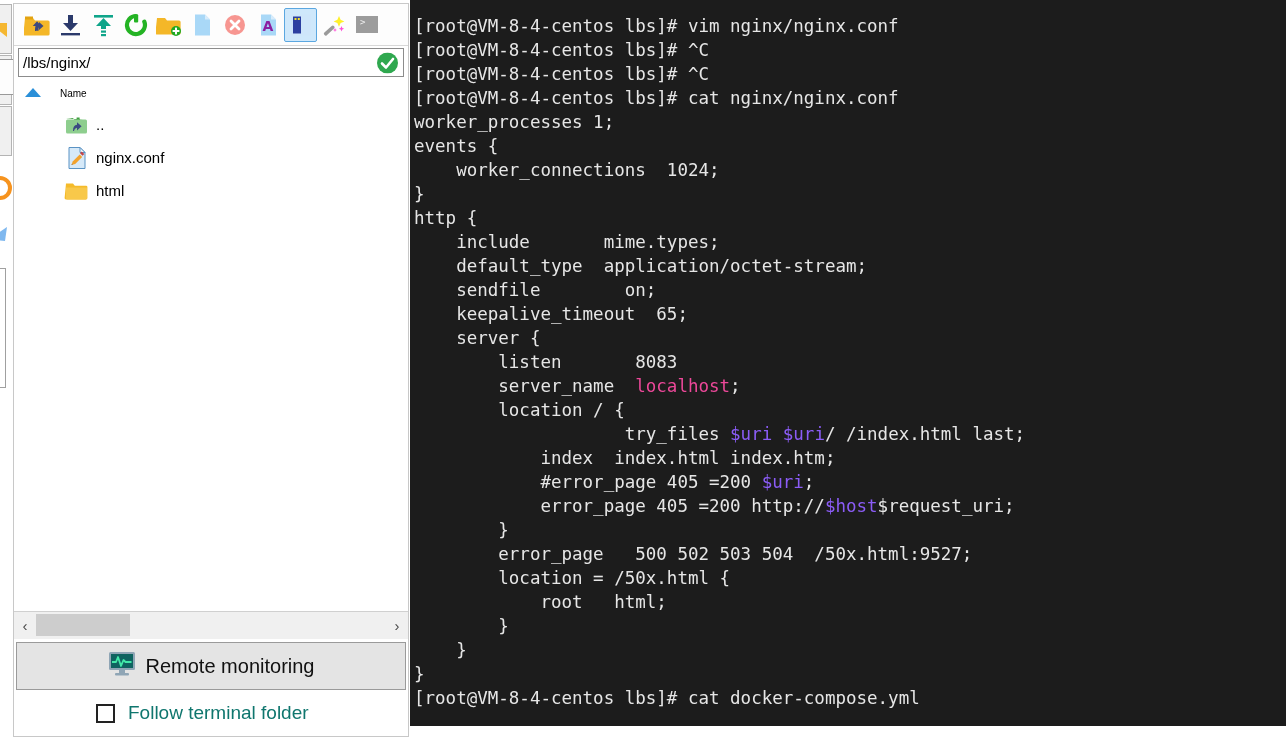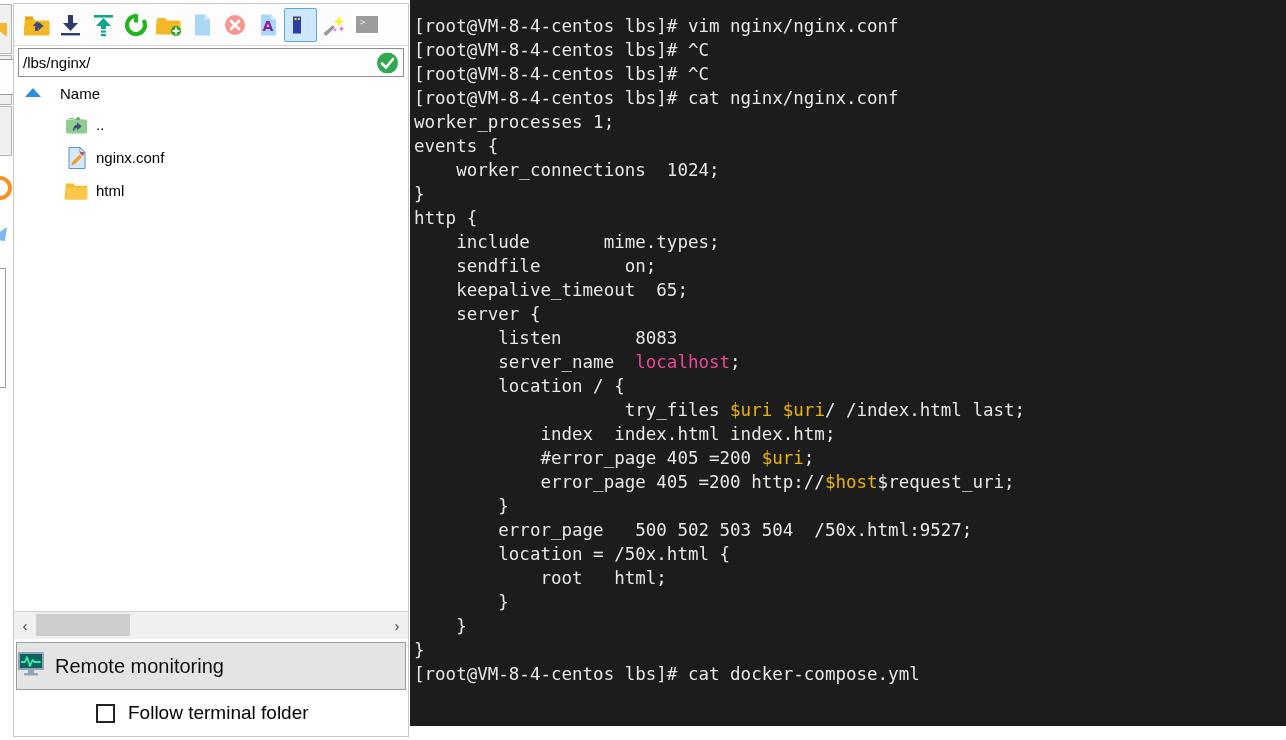--- a/index.html
+++ b/index.html
@@ -153,21 +153,21 @@
     transform: translateY(-50%);
     width: 21px; height: 21px;
     cursor: pointer;
   }
 
   
   .list-head {
     flex: 0 0 26px;
     display: flex;
     align-items: center;
-    font-size: 15px;
+    font-size: 10px;
     color: #000;
     padding-left: 10px;
     box-sizing: border-box;
   }
   .sort-caret {
     width: 18px; height: 14px;
     margin-right: 18px;
     display: flex;
     align-items: center;
     justify-content: center;
@@ -236,21 +236,21 @@
   }
 
   
   .remote-btn {
     flex: 0 0 48px;
     margin: 3px 2px 0 2px;
     background: #e4e4e4;
     border: 1px solid #9a9a9a;
     display: flex;
     align-items: center;
-    justify-content: flex-start;
+    justify-content: center;
     gap: 10px;
     cursor: pointer;
     box-sizing: border-box;
   }
   .remote-label {
     font-size: 20px;
     color: #111;
   }
 
   
@@ -265,21 +265,21 @@
   .chk {
     width: 19px; height: 19px;
     border: 2px solid #222;
     background: #fff;
     box-sizing: border-box;
     cursor: pointer;
     flex: 0 0 19px;
   }
   .follow-label {
     font-size: 19px;
-    color: #000000;
+    color: #0f766e;
   }
 
   
   .term-tabbar {
     position: absolute;
     left: 410px;
     top: 0;
     width: 876px;
     height: 14px;
     background: #1c1c1c;
@@ -342,21 +342,21 @@
     box-sizing: border-box;
   }
   .term-line {
     font-family: "DejaVu Sans Mono", monospace;
     font-size: 17.5px;
     line-height: 24px;
     color: #e6e6e6;
     white-space: pre;
     letter-spacing: 0px;
   }
-  .tk-yellow  { color: #eab308; }
+  .tk-yellow  { color: #8b5cf6; }
   .tk-magenta { color: #ec4899; }
 </style>
 </head>
 <body>
 
 <div id="app">
 
   <div class="edge-rail">
     <div class="edge-rail-box b1">
       <div class="edge-ico" style="top:14px;">
@@ -576,20 +576,21 @@
       <div class="term-line"><span>[root@VM-8-4-centos lbs]# vim nginx/nginx.conf</span></div>
       <div class="term-line"><span>[root@VM-8-4-centos lbs]# ^C</span></div>
       <div class="term-line"><span>[root@VM-8-4-centos lbs]# ^C</span></div>
       <div class="term-line"><span>[root@VM-8-4-centos lbs]# cat nginx/nginx.conf</span></div>
       <div class="term-line"><span>worker_processes 1;</span></div>
       <div class="term-line"><span>events {</span></div>
       <div class="term-line"><span>    worker_connections  1024;</span></div>
       <div class="term-line"><span>}</span></div>
       <div class="term-line"><span>http {</span></div>
       <div class="term-line"><span>    include       mime.types;</span></div>
+      <div class="term-line"><span>    default_type  application/octet-stream;</span></div>
       <div class="term-line"><span>    sendfile        on;</span></div>
       <div class="term-line"><span>    keepalive_timeout  65;</span></div>
       <div class="term-line"><span>    server {</span></div>
       <div class="term-line"><span>        listen       8083</span></div>
       <div class="term-line"><span>        server_name  </span><span class="tk-magenta">localhost</span><span>;</span></div>
       <div class="term-line"><span>        location / {</span></div>
       <div class="term-line"><span>                    try_files </span><span class="tk-yellow">$uri</span><span> </span><span class="tk-yellow">$uri</span><span>/ /index.html last;</span></div>
       <div class="term-line"><span>            index  index.html index.htm;</span></div>
       <div class="term-line"><span>            #error_page 405 =200 </span><span class="tk-yellow">$uri</span><span>;</span></div>
       <div class="term-line"><span>            error_page 405 =200 http://</span><span class="tk-yellow">$host</span><span>$request_uri;</span></div>

